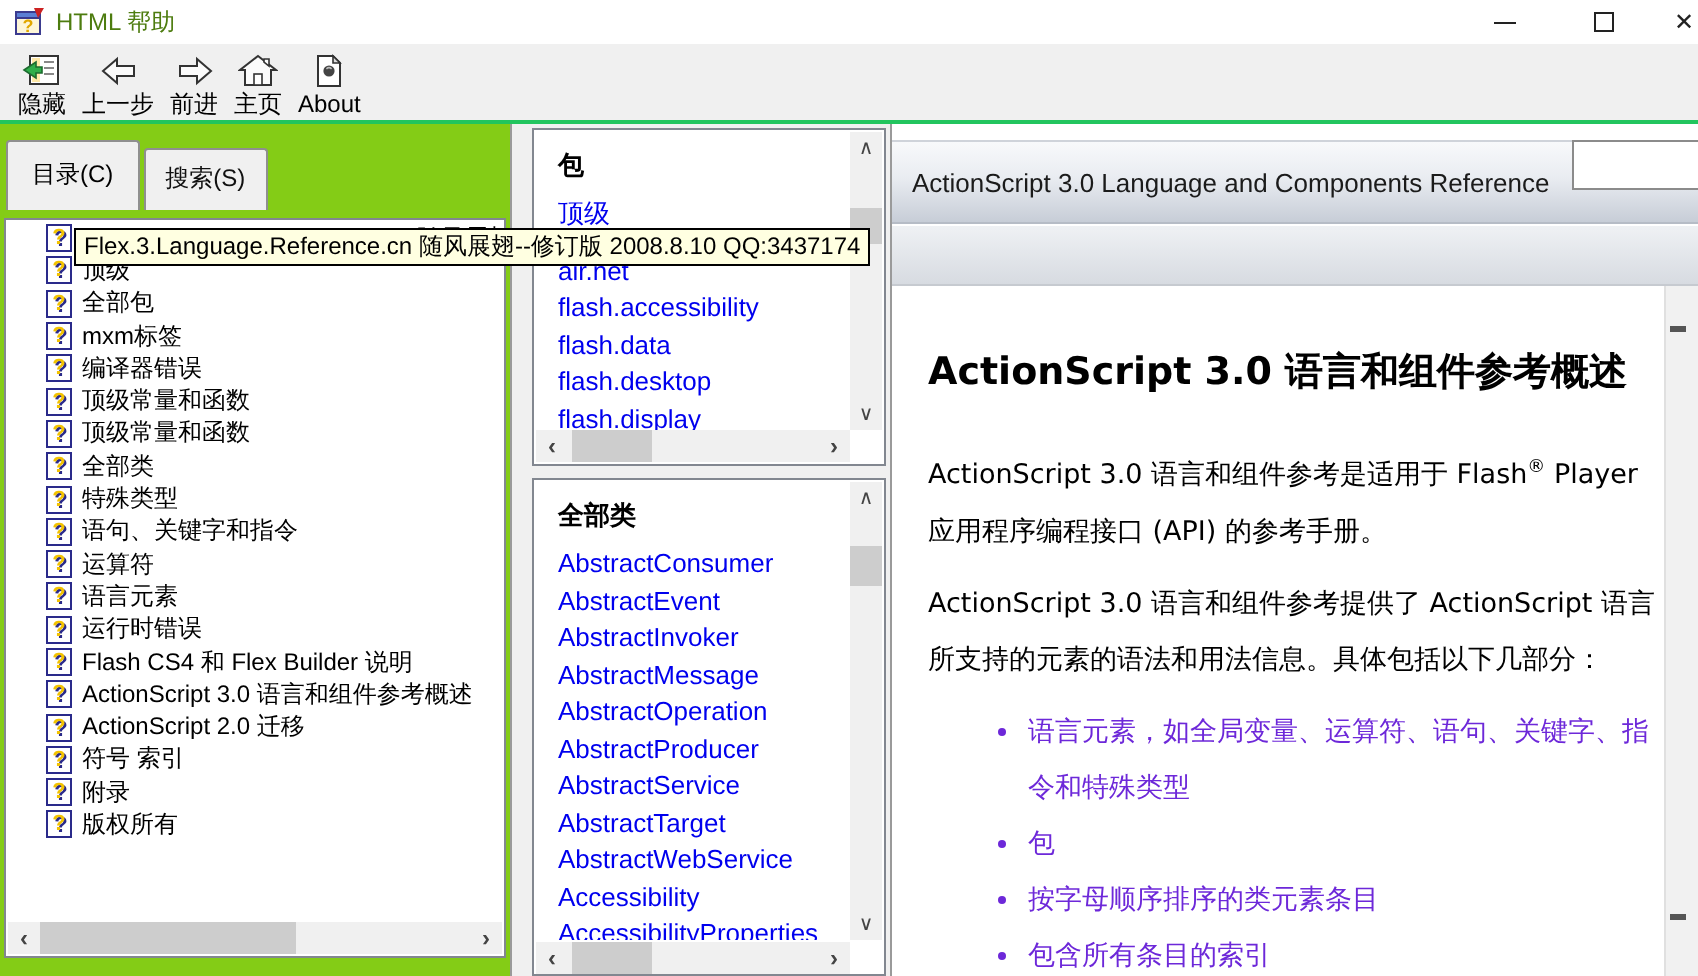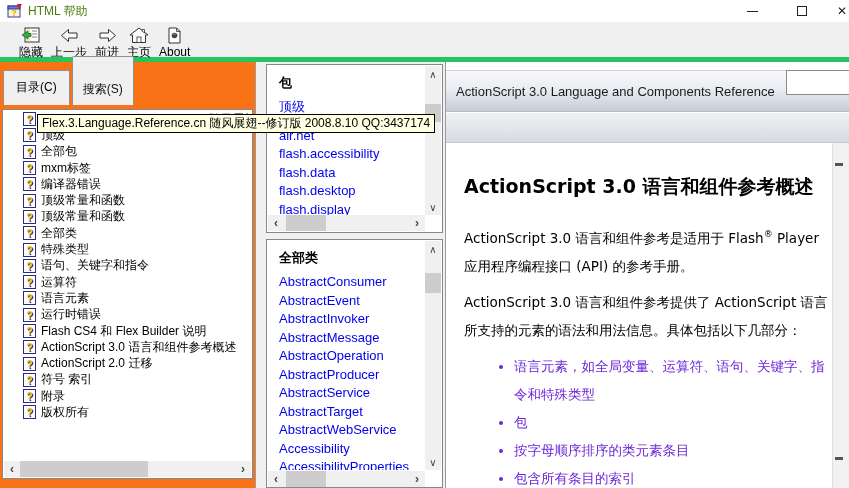--- a/index.html
+++ b/index.html
@@ -11,29 +11,29 @@
   .titlebar { position:absolute; left:0; top:0; width:849px; height:22px; background:#ffffff; display:flex; align-items:center; }
   .titlebar .app-icon { width:16px; height:16px; margin:0 5px 0 7px; }
   .titlebar .title { font-size:12px; color:#4d7c0f; }
   .win-ctrl { position:absolute; top:0; height:22px; width:28px; display:flex; align-items:center; justify-content:center; color:#222; cursor:default; }
   .ctrl-min { left:738px; } .ctrl-max { left:788px; } .ctrl-close { left:828px; }
   .glyph-min { display:block; width:11px; height:1px; background:#222; }
   .glyph-max { display:block; width:10px; height:10px; border:1px solid #222; }
   .glyph-close { font-size:12px; line-height:12px; }
 
   
-  .toolbar { position:absolute; left:0; top:22px; width:849px; height:40px; background:#f0f0f0; border-bottom:5px solid #22c55e; display:flex; align-items:flex-start; padding:3px 0 0 15px; }
+  .toolbar { position:absolute; left:0; top:22px; width:849px; height:40px; background:#f0f0f0; border-bottom:2px solid #22c55e; display:flex; align-items:flex-start; padding:3px 0 0 5px; }
   .tb-btn { height:35px; display:flex; flex-direction:column; align-items:center; justify-content:space-between; padding:1px 4px; font-size:12px; color:#000; }
   .tb-btn .ico { height:18px; display:flex; align-items:center; justify-content:center; }
   .tb-btn .lbl { line-height:13px; white-space:nowrap; }
 
   
-  .left-pane { position:absolute; left:0; top:62px; width:256px; height:426px; background:#f97316; border-right:1px solid #9a9a9a; }
+  .left-pane { position:absolute; left:0; top:62px; width:256px; height:426px; background:#84cc16; border-right:1px solid #9a9a9a; }
   .tabs { position:absolute; left:3px; top:13px; height:30px; display:flex; align-items:flex-end; }
-  .tab { font-size:12px; background:#f0f0f0; border:1px solid #8f8f8f; border-bottom:none; border-radius:2px 2px 0 0; padding:24px 10px 7px; }
+  .tab { font-size:12px; background:#f0f0f0; border:1px solid #8f8f8f; border-bottom:none; border-radius:2px 2px 0 0; padding:6px 10px 7px; }
   .tab.active { padding:8px 12px 9px; position:relative; z-index:2; }
   .tab.inactive { margin-left:2px; color:#111; }
   .tree-box { position:absolute; left:2px; top:47px; width:251px; height:370px; background:#fff; border:1px solid #828790; overflow:hidden; }
   .tree-rows { position:absolute; left:0; top:1px; right:0; }
   .trow { height:16.3px; display:flex; align-items:center; padding-left:20px; font-size:12px; white-space:nowrap; }
   .ticon { width:13px; height:14px; margin-right:5px; background:#fff; border:1px solid #2a2a8a; display:flex; align-items:center; justify-content:center; flex:0 0 13px; }
   .ticon::before { content:"?"; font-size:11px; font-weight:bold; color:#f2c200; text-shadow:1px 1px 0 #2a2a8a; }
   .hscroll { position:absolute; left:1px; right:1px; bottom:1px; height:16px; background:#f0f0f0; }
   .hs-arrow { position:absolute; top:0; width:16px; height:16px; display:flex; align-items:center; justify-content:center; font-size:12px; font-weight:bold; color:#444; }
   .hs-left { left:0; } .hs-right { right:0; }

